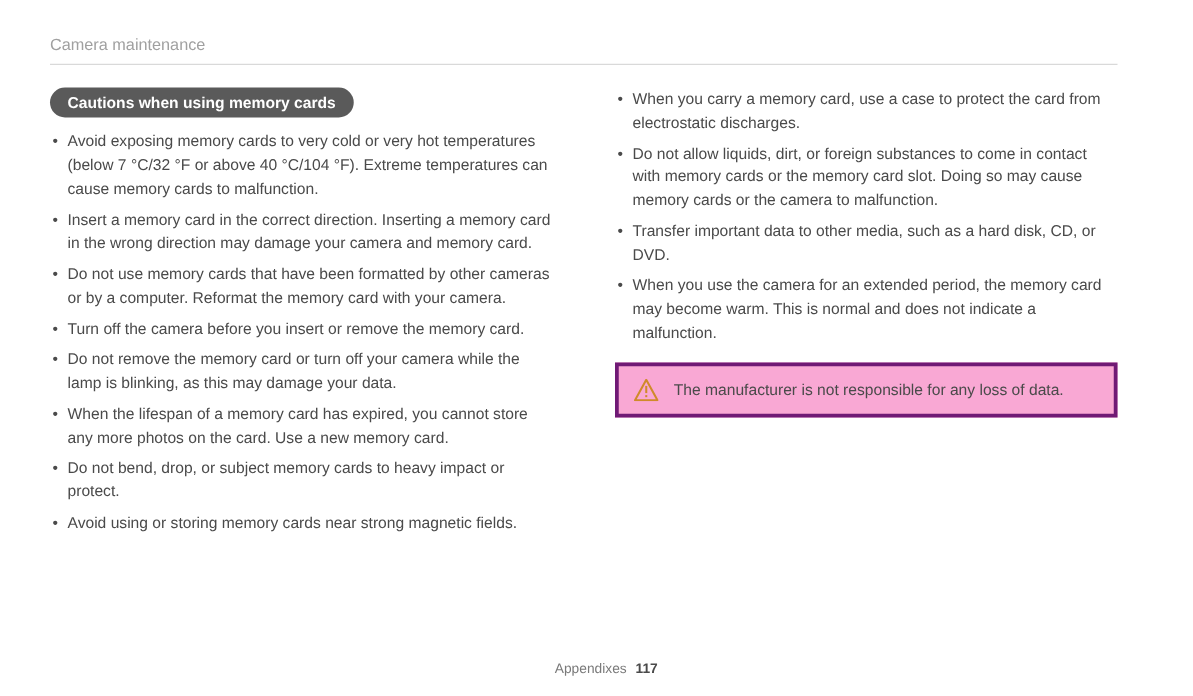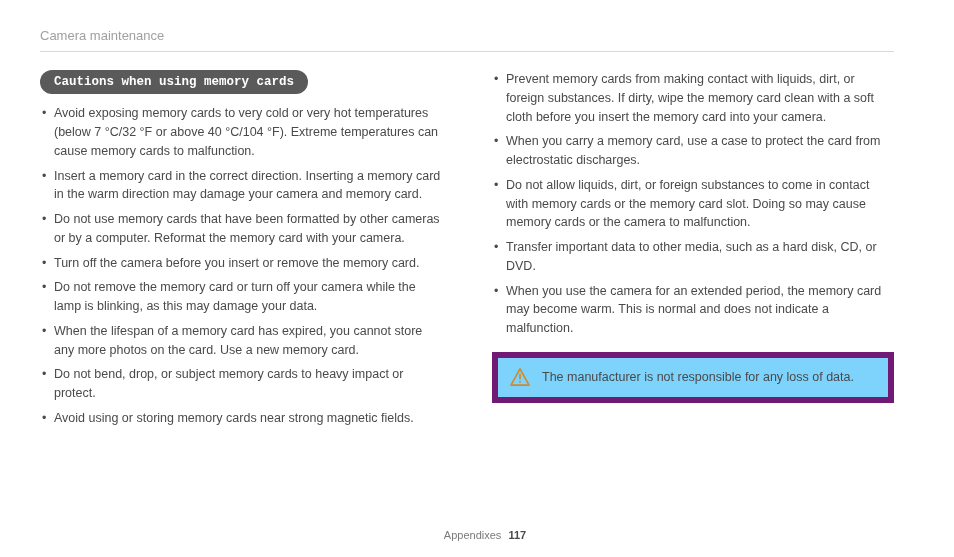--- a/index.html
+++ b/index.html
@@ -37,21 +37,20 @@
   .section-pill {
     display: inline-block;
     background: #5a5a5a;
     color: #ffffff;
     font-size: 12.5px;
     font-weight: 600;
     padding: 4px 14px;
     border-radius: 12px;
     margin: 0 14px 10px 0;
     line-height: 1.3;
-    font-family: Liberation Mono, monospace;
   }
   ul.bullets {
     list-style: none;
     padding: 0;
     margin: 0;
   }
   ul.bullets li {
     position: relative;
     padding-left: 14px;
     font-size: 12.5px;
@@ -61,22 +60,22 @@
   }
   ul.bullets li::before {
     content: "•";
     position: absolute;
     left: 2px;
     top: 0;
     color: #4a4a4a;
   }
   .note-box {
     margin-top: 14px;
-    border: 6px solid #701a75;
-    background: #7dd3fc;
+    border: 3px solid #701a75;
+    background: #f9a8d4;
     padding: 10px 12px 10px 44px;
     position: relative;
     font-size: 12.5px;
     line-height: 1.5;
     color: #4a4a4a;
   }
   .note-icon {
     position: absolute;
     left: 12px;
     top: 50%;
@@ -106,33 +105,32 @@
 
   <div class="page-header">Camera maintenance</div>
   <hr class="header-rule">
 
   <div class="columns">
 
     <div class="col">
       <div class="section-pill">Cautions when using memory cards</div>
       <ul class="bullets">
         <li>Avoid exposing memory cards to very cold or very hot temperatures (below 7 °C/32 °F or above 40 °C/104 °F). Extreme temperatures can cause memory cards to malfunction.</li>
-        <li>Insert a memory card in the correct direction. Inserting a memory card in the warm direction may damage your camera and memory card.</li>
+        <li>Insert a memory card in the correct direction. Inserting a memory card in the wrong direction may damage your camera and memory card.</li>
         <li>Do not use memory cards that have been formatted by other cameras or by a computer. Reformat the memory card with your camera.</li>
         <li>Turn off the camera before you insert or remove the memory card.</li>
         <li>Do not remove the memory card or turn off your camera while the lamp is blinking, as this may damage your data.</li>
         <li>When the lifespan of a memory card has expired, you cannot store any more photos on the card. Use a new memory card.</li>
         <li>Do not bend, drop, or subject memory cards to heavy impact or protect.</li>
         <li>Avoid using or storing memory cards near strong magnetic fields.</li>
       </ul>
     </div>
 
     <div class="col">
       <ul class="bullets">
-        <li>Prevent memory cards from making contact with liquids, dirt, or foreign substances. If dirty, wipe the memory card clean with a soft cloth before you insert the memory card into your camera.</li>
         <li>When you carry a memory card, use a case to protect the card from electrostatic discharges.</li>
         <li>Do not allow liquids, dirt, or foreign substances to come in contact with memory cards or the memory card slot. Doing so may cause memory cards or the camera to malfunction.</li>
         <li>Transfer important data to other media, such as a hard disk, CD, or DVD.</li>
         <li>When you use the camera for an extended period, the memory card may become warm. This is normal and does not indicate a malfunction.</li>
       </ul>
 
       <div class="note-box">
         <span class="note-icon">
           <svg viewBox="0 0 24 22" width="20" height="18">
             <polygon points="12,1 23,21 1,21" fill="none" stroke="#d08a2a" stroke-width="2" stroke-linejoin="round"></polygon>

